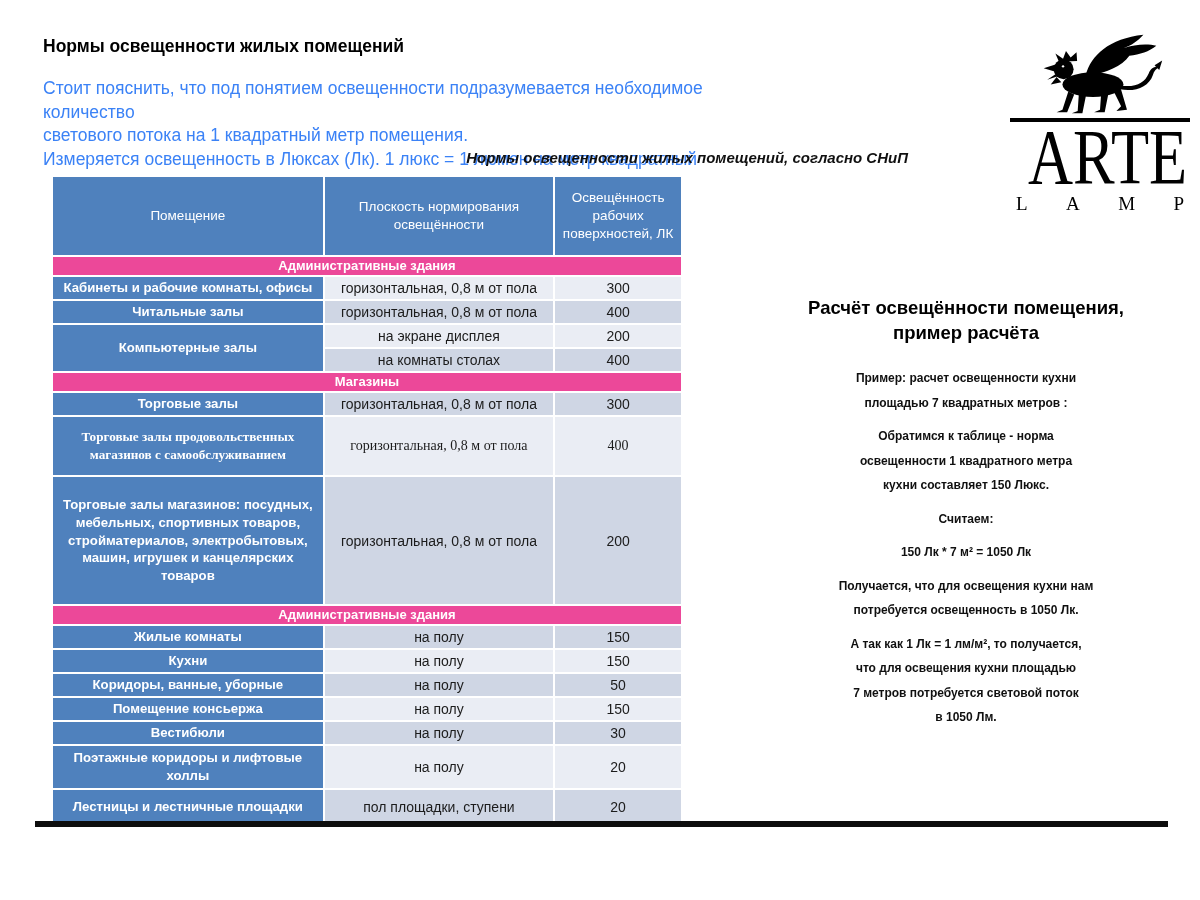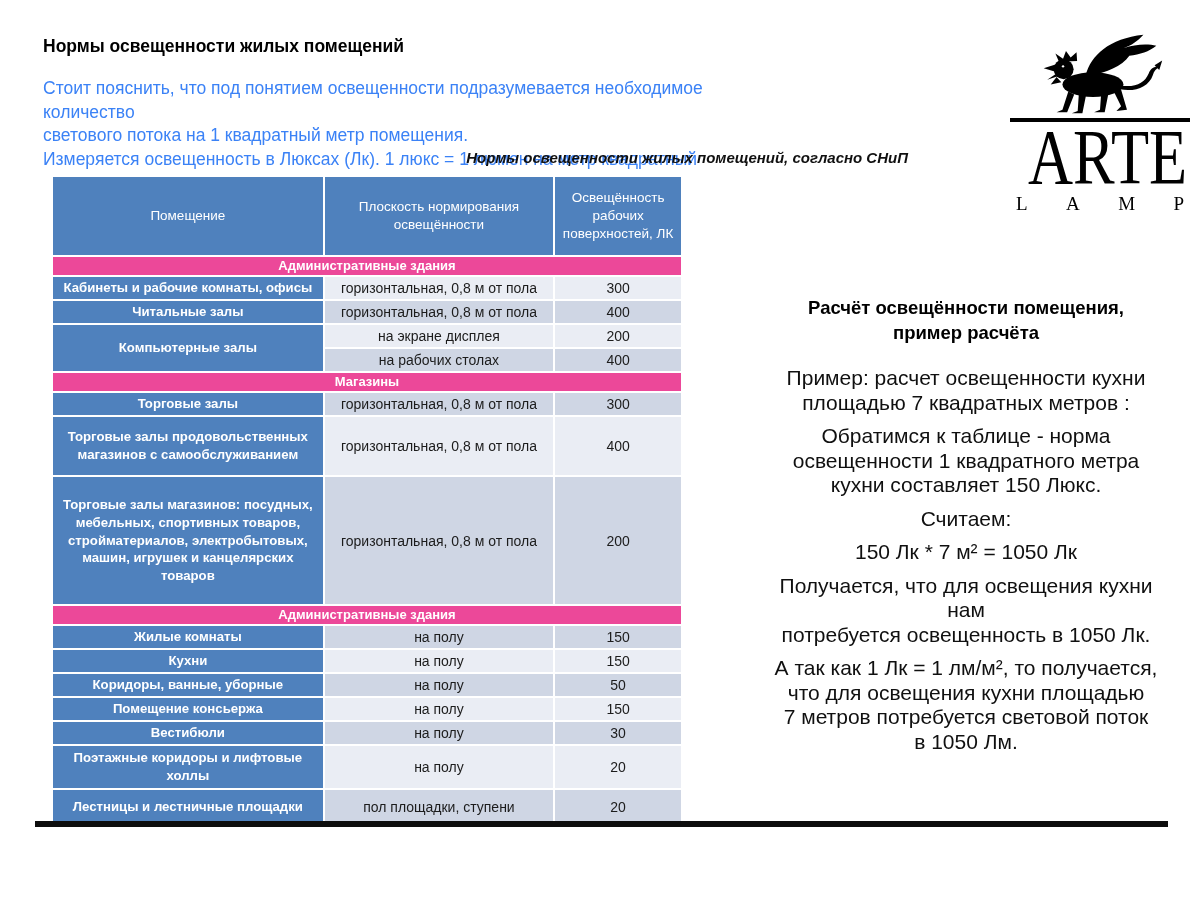--- a/index.html
+++ b/index.html
@@ -18,21 +18,21 @@
   tbody tr.data{height:22px;}
   .hdr{background:#4f81bd;color:#fff;font-weight:normal;font-size:13.5px;line-height:1.32;}
   tr.sect td{background:#ec4899;color:#fff;font-weight:bold;font-size:13px;height:18px;padding:0 0;line-height:18px;}
   td.room{background:#4f81bd;color:#fff;font-weight:bold;font-size:13.2px;line-height:1.35;}
   td.light{background:#eaedf4;}
   td.dark{background:#cfd6e4;}
   td.val{font-size:14px;color:#1c1c1c;}
 
   .calc{position:absolute;left:765px;top:295px;width:402px;text-align:center;}
   .calc-h{font-size:18.5px;font-weight:bold;line-height:25px;white-space:pre-line;margin:0 0 21px 0;color:#000;}
-  .calc p{font-size:21px;line-height:24.5px;white-space:pre-line;margin:4px 0 9px 0;color:#101010;}
+  .calc p{font-size:12px;line-height:24.5px;white-space:pre-line;margin:4px 0 9px 0;color:#101010;font-weight:bold;}
 
   .logo{position:absolute;left:968px;top:30px;width:180px;margin-left:42px;}
   .logo svg{display:block;margin:0 auto;width:168px;height:88px;}
   .logo-line{height:4px;background:#000;margin-top:0;}
   .brand{font-family:"Liberation Serif", serif;font-size:78px;line-height:66px;color:#000;
     text-align:center;transform:scaleX(0.80);transform-origin:50% 50%;margin-top:2px;}
   .sub{display:flex;justify-content:space-between;font-family:"Liberation Serif", serif;
     font-size:19px;color:#000;padding:0 6px;margin-top:3px;}
 
   .rule{position:absolute;left:35px;top:821px;width:1133px;height:6px;background:#0d0d0d;}
@@ -77,32 +77,32 @@
             <td class="room">Читальные залы</td>
             <td class="val dark">горизонтальная, 0,8 м от пола</td>
             <td class="val dark">400</td>
           </tr>
           <tr class="data">
             <td class="room" rowspan="2">Компьютерные залы</td>
             <td class="val light">на экране дисплея</td>
             <td class="val light">200</td>
           </tr>
           <tr class="data">
-            <td class="val dark">на рабочих столах</td>
+            <td class="val dark">на комнаты столах</td>
             <td class="val dark">400</td>
           </tr>
           <tr class="sect">
             <td colspan="3">Магазины</td>
           </tr>
           <tr class="data">
             <td class="room">Торговые залы</td>
             <td class="val dark">горизонтальная, 0,8 м от пола</td>
             <td class="val dark">300</td>
           </tr>
-          <tr class="data" style="height: 58px;">
+          <tr class="data" style="height: 58px; font-family: Liberation Serif, serif;">
             <td class="room">Торговые залы продовольственных магазинов с самообслуживанием</td>
             <td class="val light">горизонтальная, 0,8 м от пола</td>
             <td class="val light">400</td>
           </tr>
           <tr class="data" style="height: 127px; border-radius: 16px;">
             <td class="room">Торговые залы магазинов: посудных, мебельных, спортивных товаров, стройматериалов, электробытовых, машин, игрушек и канцелярских товаров</td>
             <td class="val dark">горизонтальная, 0,8 м от пола</td>
             <td class="val dark">200</td>
           </tr>
           <tr class="sect">

